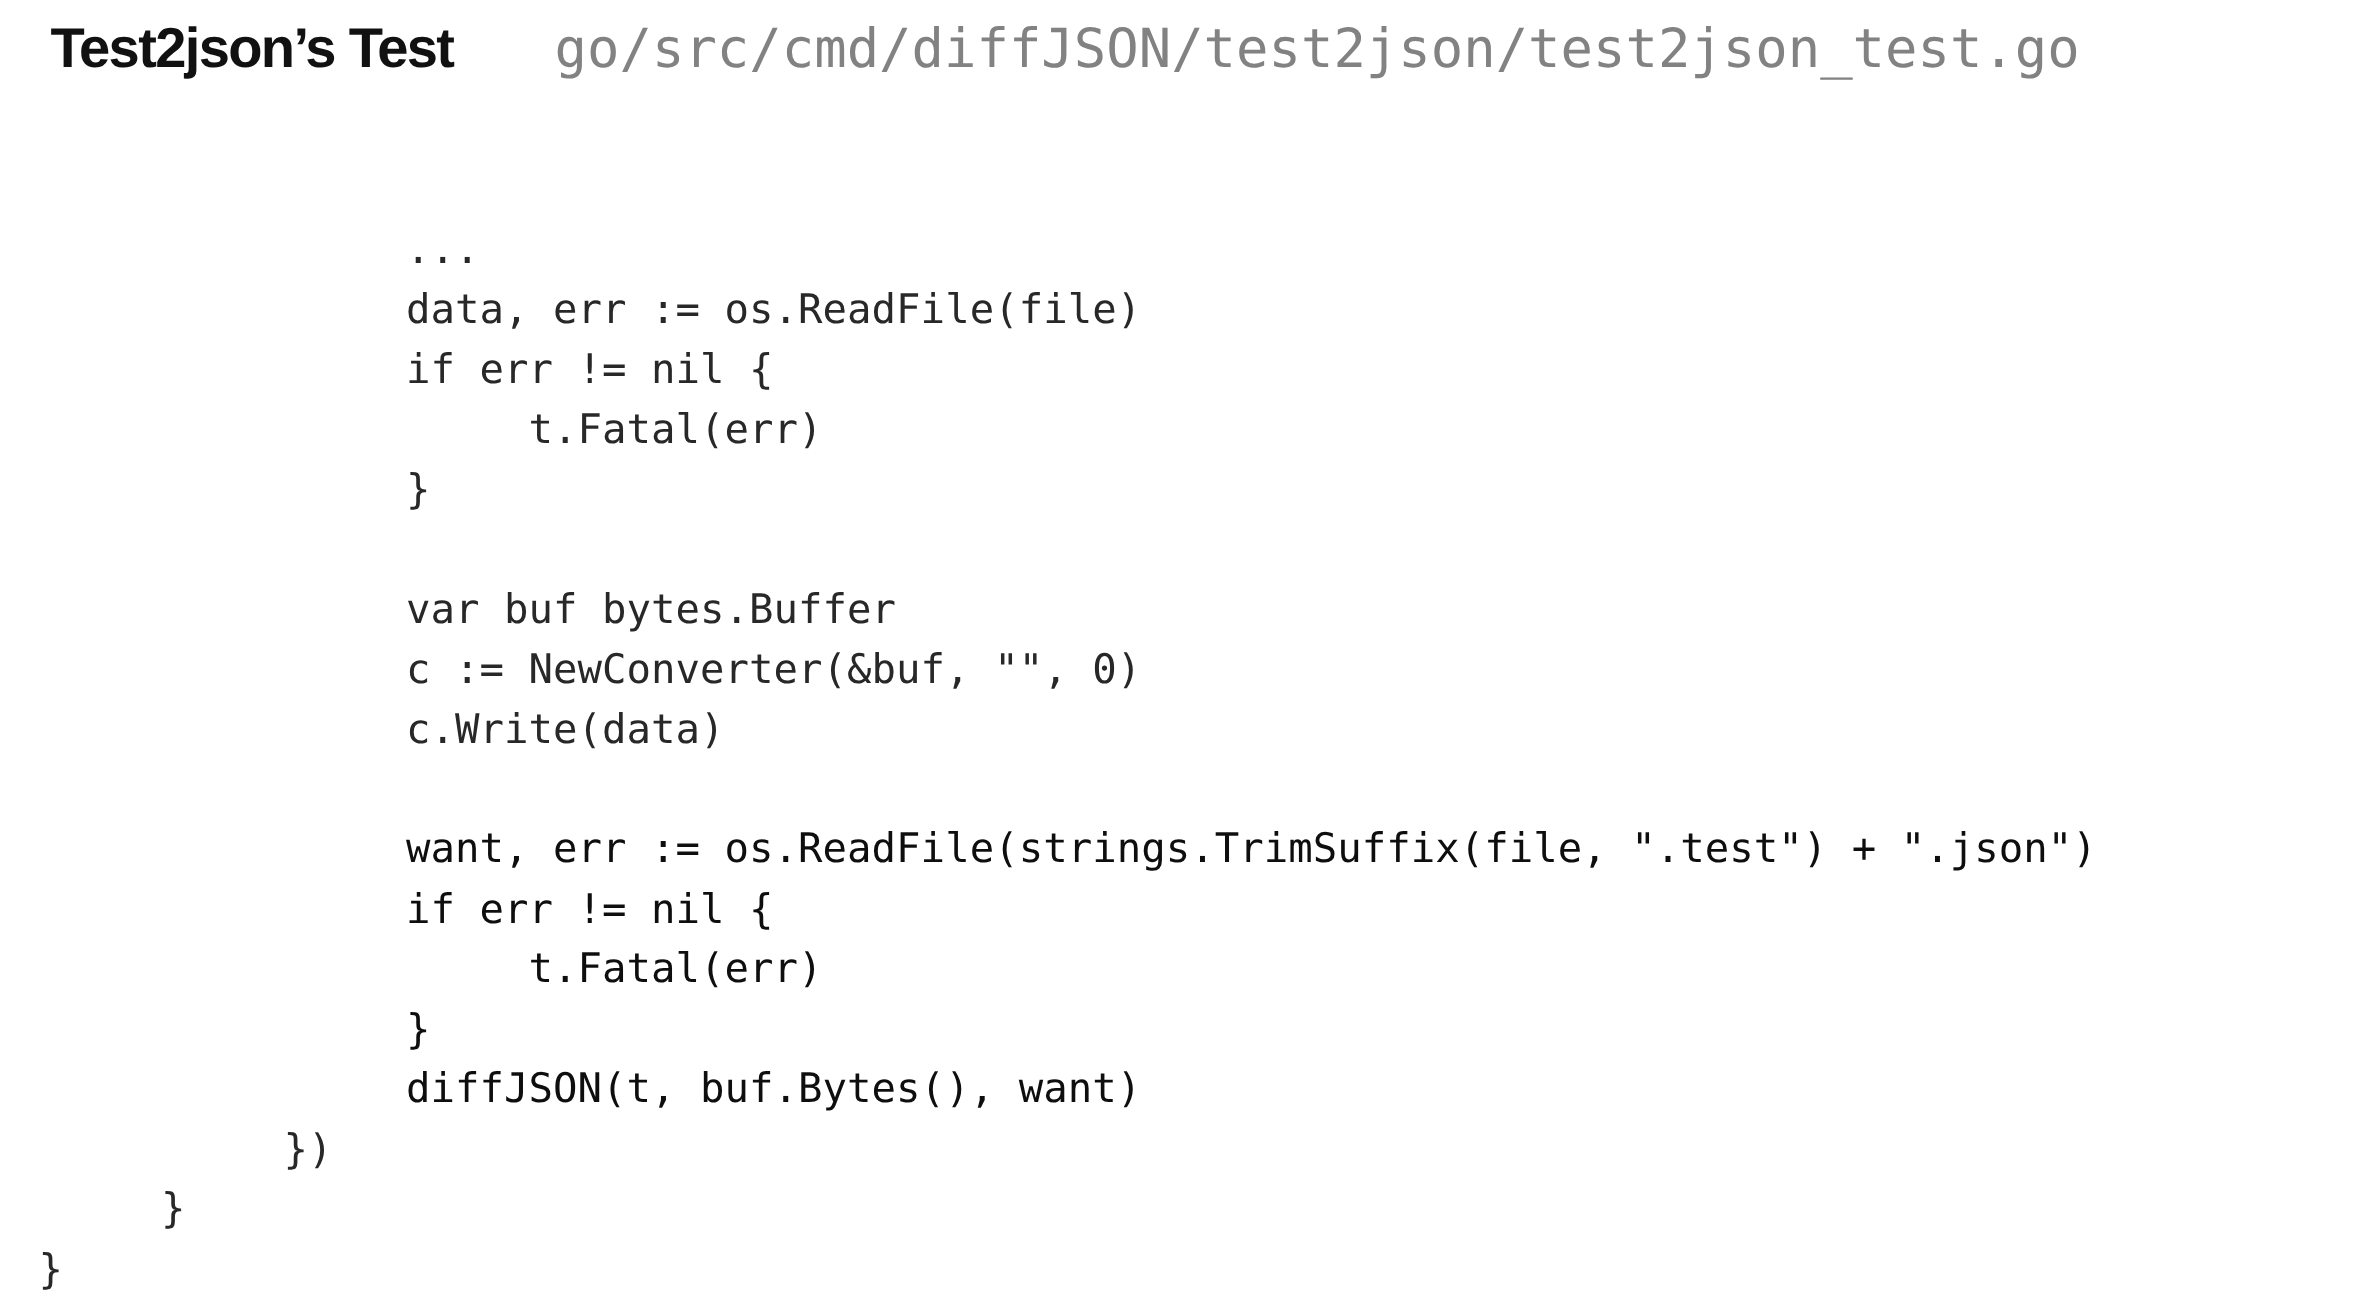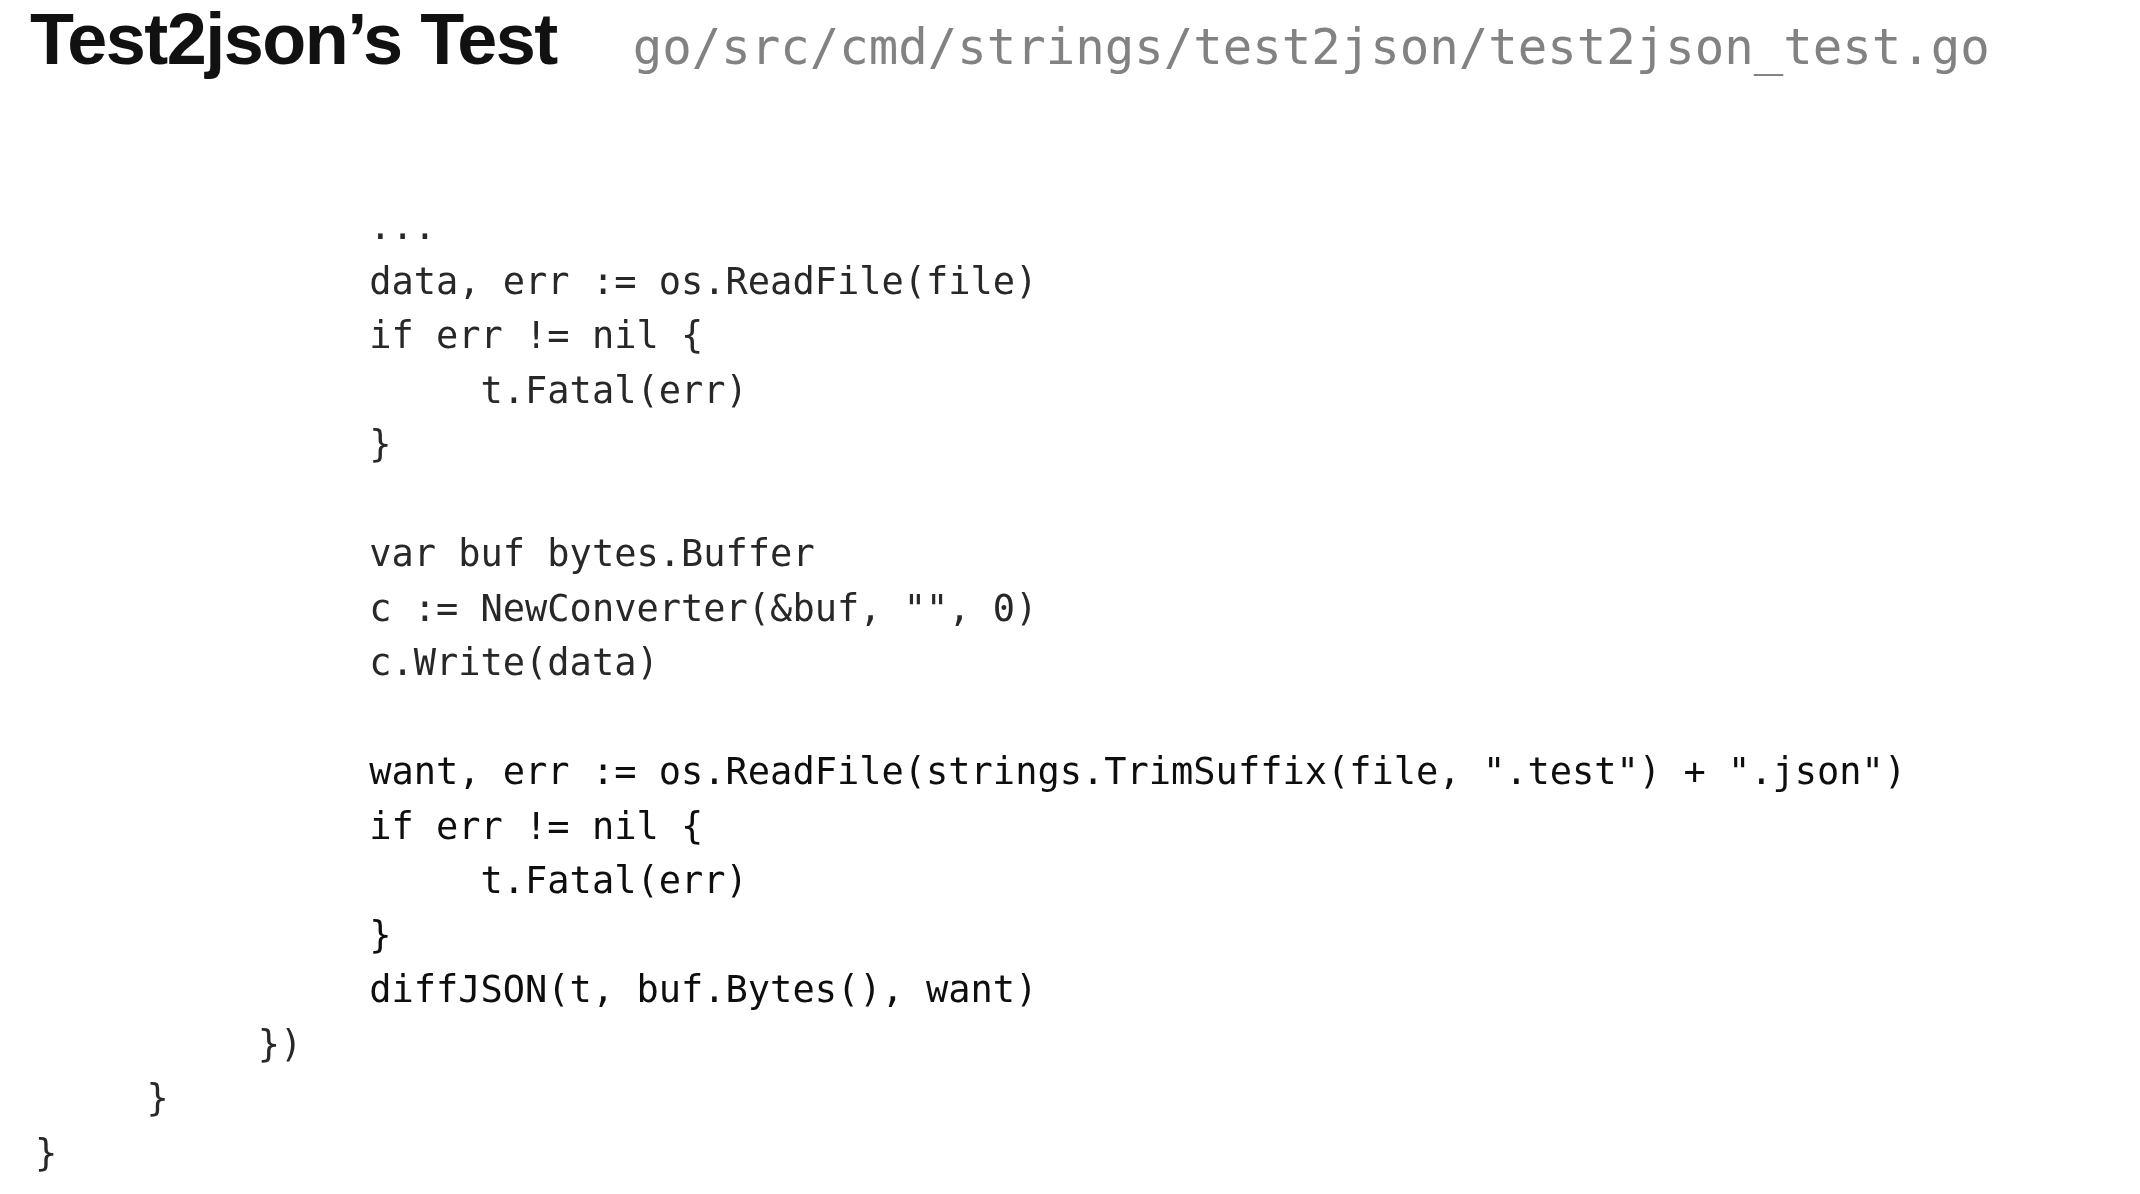--- a/index.html
+++ b/index.html
@@ -24,24 +24,24 @@
     background: var(--bg);
   }
   .header {
     position: absolute;
     left: 30px;
     top: 0;
     display: flex;
     align-items: baseline;
   }
   .title {
-    margin: 0;
+    margin: 16px;
     font-family: "Liberation Sans", sans-serif;
     font-weight: bold;
-    font-size: 72px;
+    font-size: 51px;
     line-height: 1.1;
     letter-spacing: -1.5px;
     color: var(--title-color);
     white-space: nowrap;
   }
   .path {
     margin: 0 0 0 76px;
     font-family: "DejaVu Sans Mono", "Liberation Mono", monospace;
     font-size: 49px;
     color: var(--path-color);
@@ -63,16 +63,16 @@
     font-weight: normal;
     color: var(--code-bold-color);
   }
 </style>
 </head>
 <body>
 
 <div class="slide">
   <header class="header">
     <h1 class="title">Test2json’s Test</h1>
-    <div class="path">go/src/cmd/strings/test2json/test2json_test.go</div>
+    <div class="path">go/src/cmd/diffJSON/test2json/test2json_test.go</div>
   </header>
   <pre class="code"><div class="code-line">               ...</div><div class="code-line">               data, err := os.ReadFile(file)</div><div class="code-line">               if err != nil {</div><div class="code-line">                    t.Fatal(err)</div><div class="code-line">               }</div><div class="code-line">&nbsp;</div><div class="code-line">               var buf bytes.Buffer</div><div class="code-line">               c := NewConverter(&amp;buf, "", 0)</div><div class="code-line">               c.Write(data)</div><div class="code-line">&nbsp;</div><div class="code-line bold">               want, err := os.ReadFile(strings.TrimSuffix(file, ".test") + ".json")</div><div class="code-line bold">               if err != nil {</div><div class="code-line bold">                    t.Fatal(err)</div><div class="code-line bold">               }</div><div class="code-line bold">               diffJSON(t, buf.Bytes(), want)</div><div class="code-line">          })</div><div class="code-line">     }</div><div class="code-line">}</div></pre>
 </div>
 
 </body></html>

